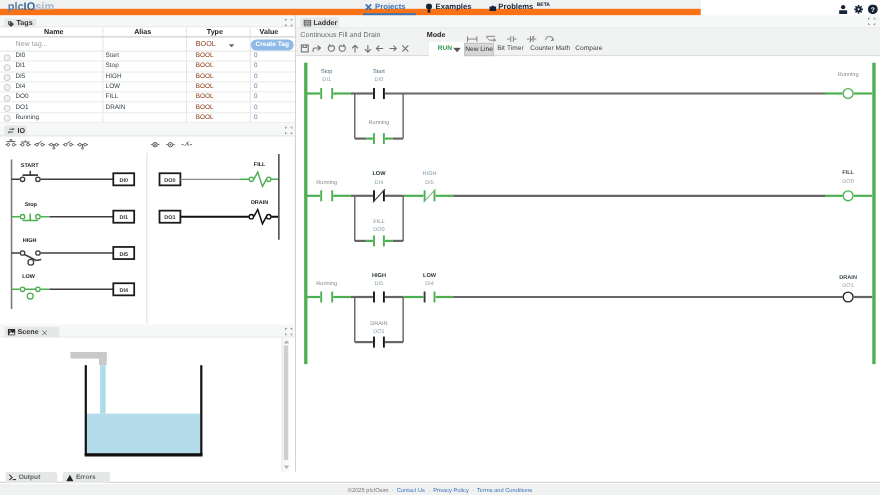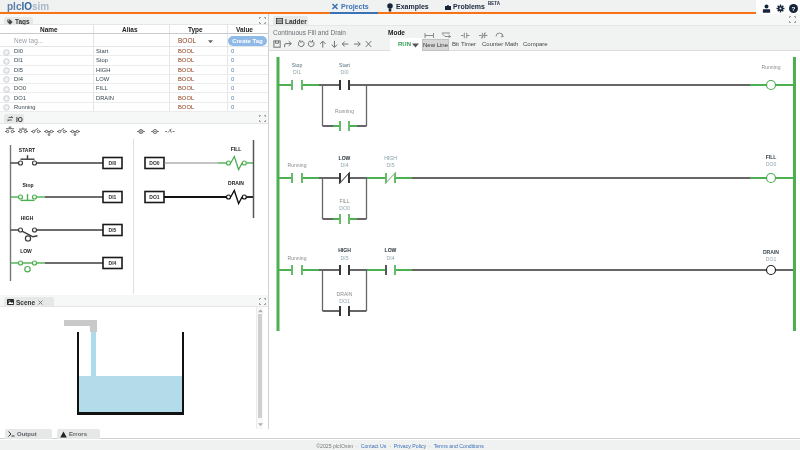--- a/index.html
+++ b/index.html
@@ -5,21 +5,21 @@
   * { margin:0; padding:0; box-sizing:border-box; }
   html,body { width:800px; height:450px; overflow:hidden; }
   body { font-family:"Liberation Sans",sans-serif; background:#fff; position:relative; }
   .abs { position:absolute; }
   .strip { background:#f6f7f7; border-bottom:1px solid #e5e6e6; }
   .ptab { position:absolute; background:#e6e7e7; border:none; border-radius:2px 2px 0 0; color:#333; display:flex; align-items:center; }
 </style>
 </head>
 <body>
 
-<div class="abs" style="left:0;top:0;width:756px;height:14px;background:#f0f1f1;border-bottom:2px solid #f97316;">
+<div class="abs" style="left:0;top:0;width:637px;height:14px;background:#f0f1f1;border-bottom:6px solid #f97316;">
   <div class="abs" style="left:7px;top:1px;font-size:10px;font-weight:bold;letter-spacing:0px;">
     <span style="color:#5b7fa6;">plc</span><span style="color:#35689f;">IO</span><span style="color:#a9bacb;">sim</span>
   </div>
 
   <svg class="abs" style="left:331px;top:3px;" width="8" height="8" viewBox="0 0 16 16">
       <path d="M3 2 L13 12 M13 2 L3 12" stroke="#3a72b5" stroke-width="3"></path>
     </svg>
   <span class="abs" style="left:341px;top:3px;font-size:7px;font-weight:bold;color:#3a72b5;">Projects</span>
   <svg class="abs" style="left:387px;top:2.5px;" width="6" height="9" viewBox="0 0 12 18">
       <circle cx="6" cy="6" r="5.5" fill="#16243a"></circle>

